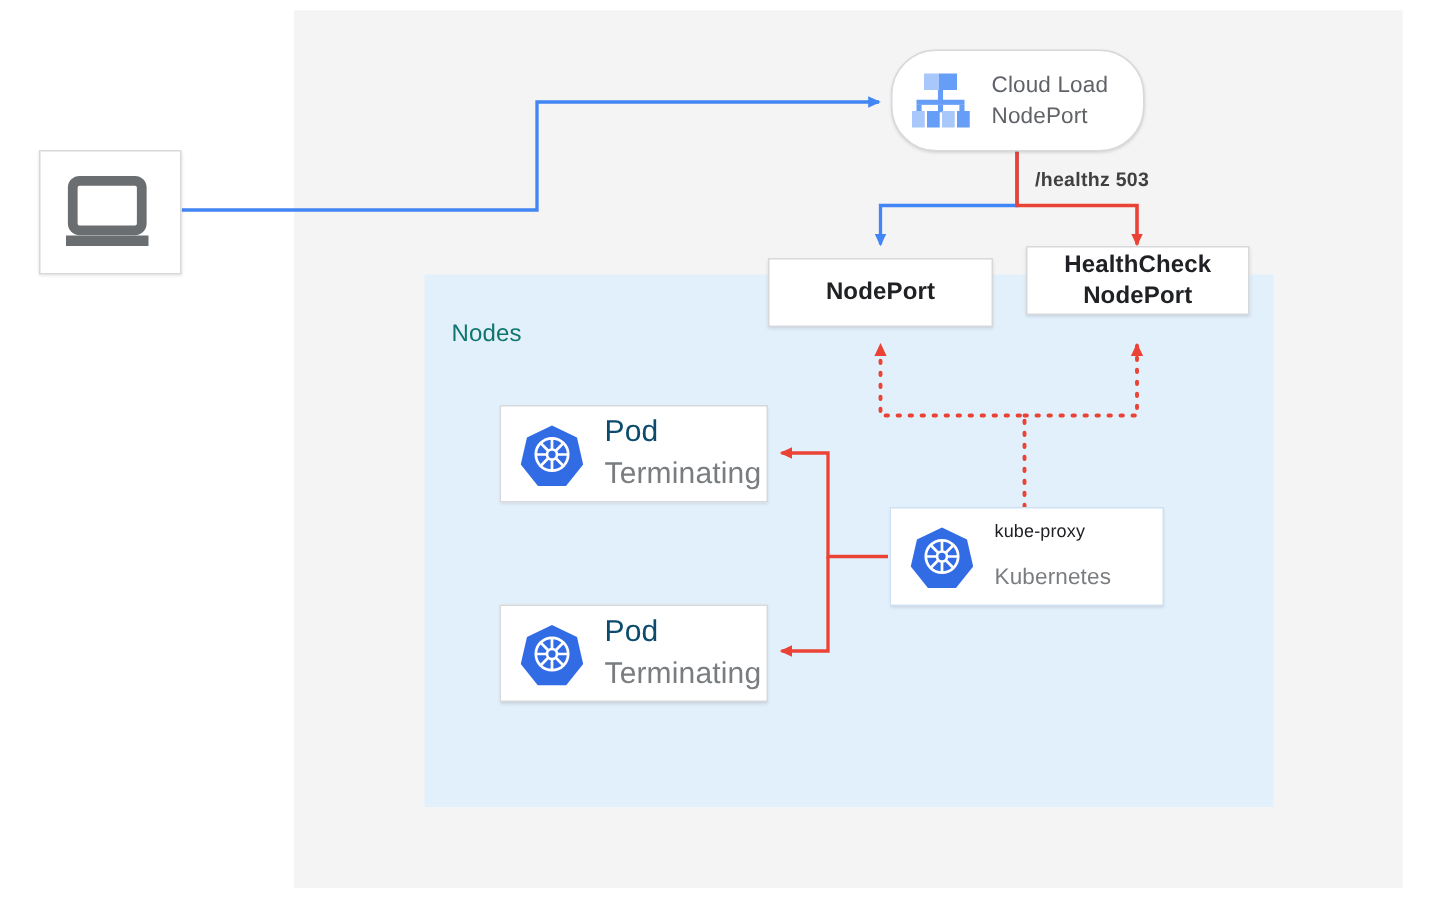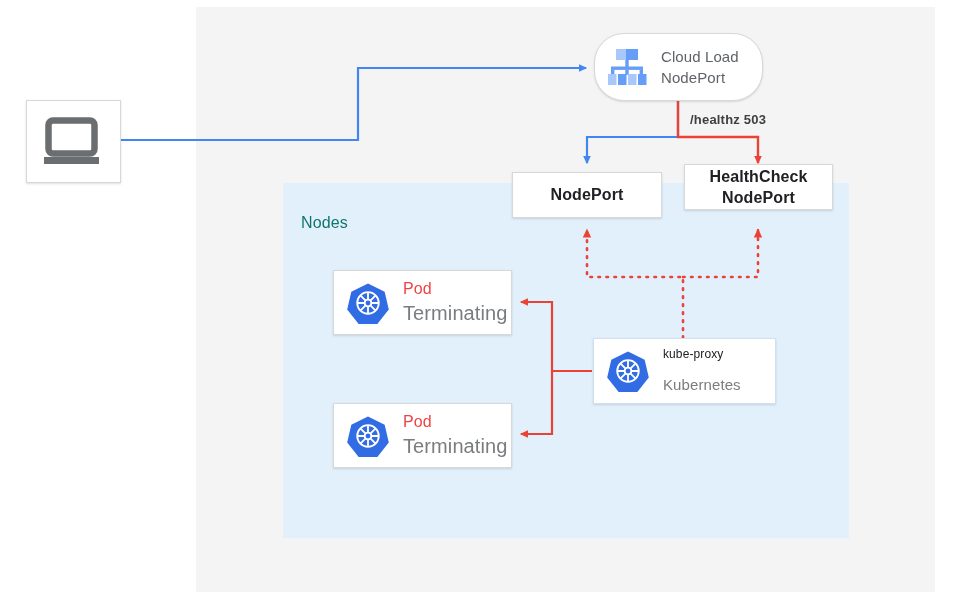--- a/index.html
+++ b/index.html
@@ -114,22 +114,22 @@
     width: 179px;
     height: 65px;
     display: flex;
     align-items: center;
     padding-left: 13px;
   }
   .card-pod-1 { top: 270px; }
   .card-pod-2 { top: 403px; }
   .pod-text { margin-left: 14px; }
   .pod-name {
-    font-size: 16px;
-    color: #ef4444;
+    font-size: 20px;
+    color: #0c4a6e;
     line-height: 1.28;
     letter-spacing: .1px;
   }
   .pod-sub {
     font-size: 20px;
     color: #7a7d80;
     line-height: 1.32;
     letter-spacing: .1px;
     margin-top: 1px;
   }

